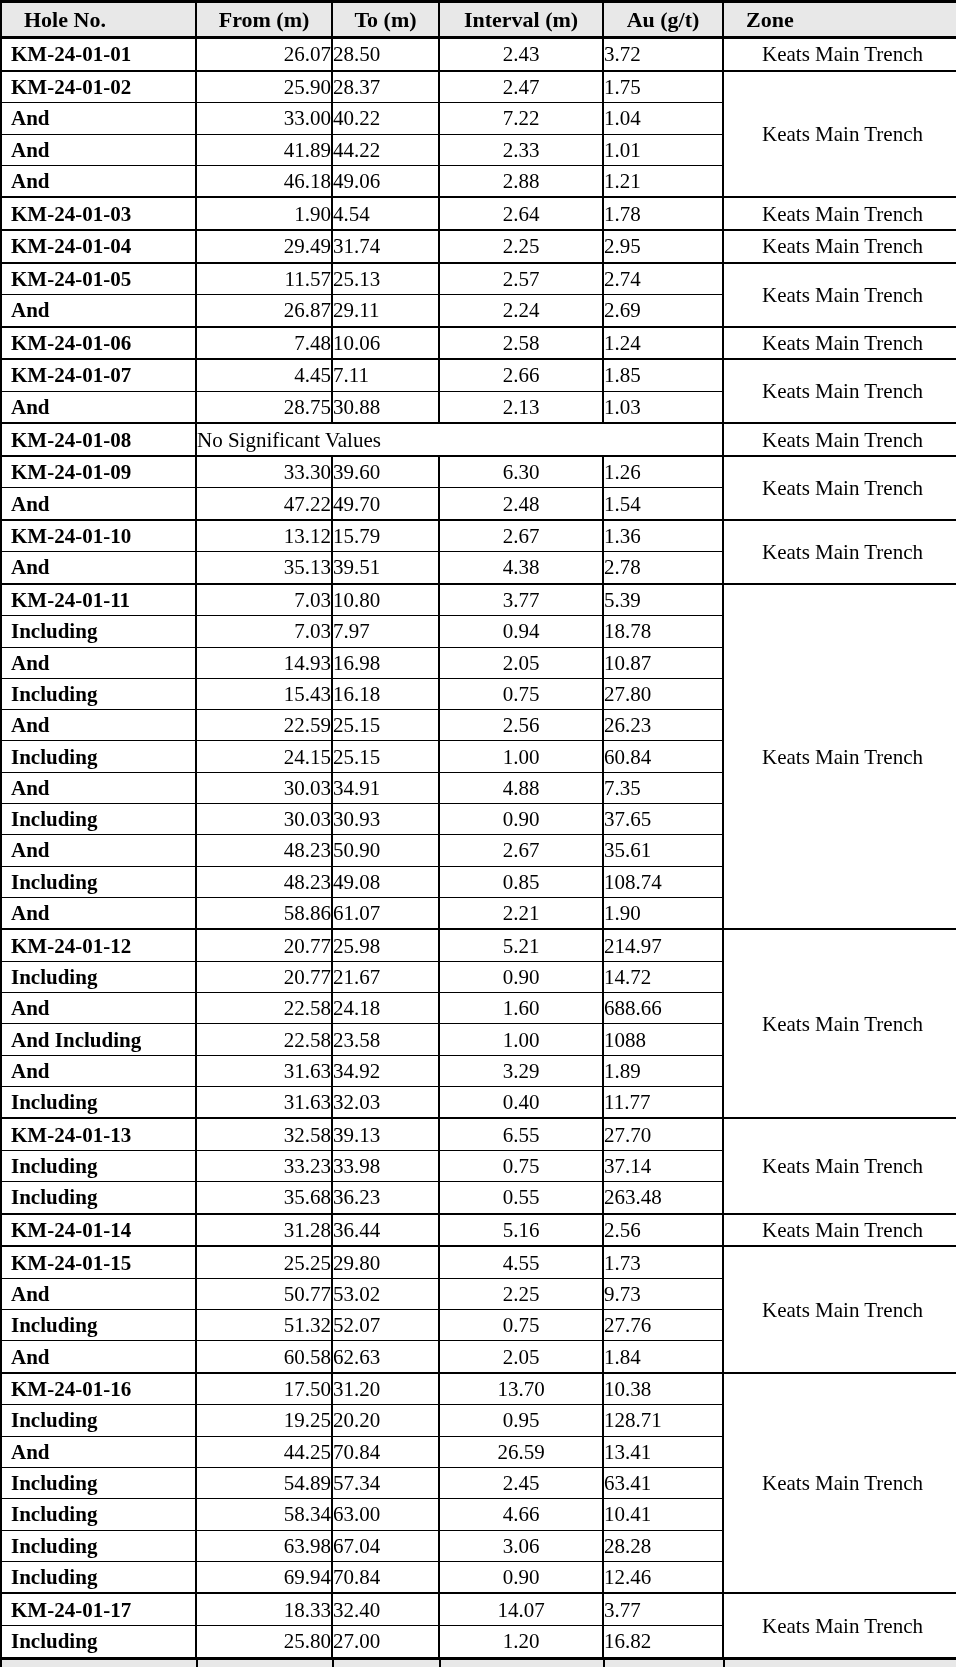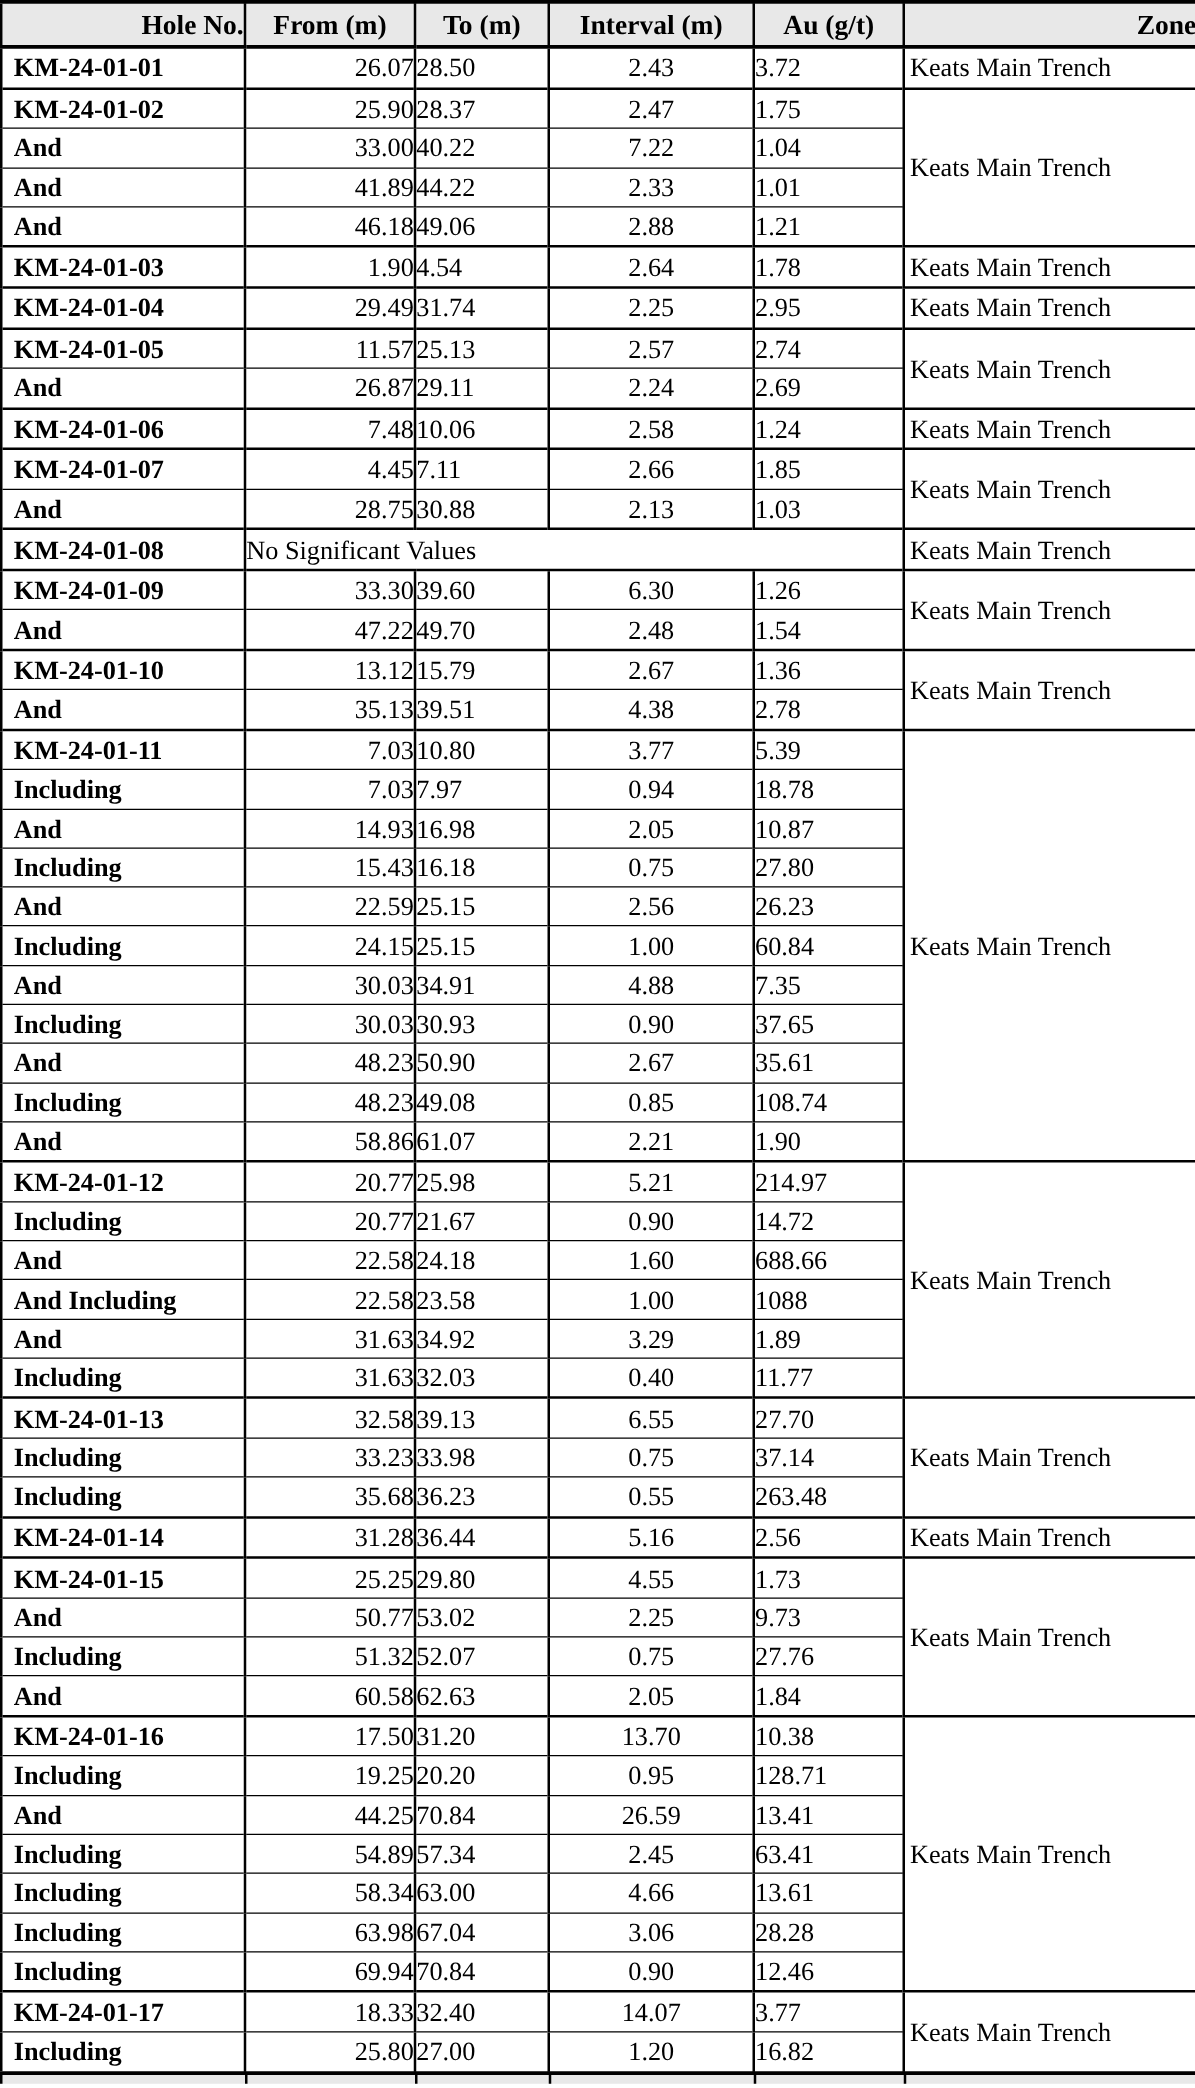--- a/index.html
+++ b/index.html
@@ -32,30 +32,30 @@
     overflow: hidden;
     white-space: nowrap;
   }
   th {
     background: #e8e8e8;
     border-bottom: 3px solid #000;
     font-weight: bold;
     font-size: 22px;
     height: 36px;
   }
-  th.c-hole, th.c-zone { text-align: right; padding-left: 10px; }
+  th.c-hole, th.c-zone { text-align: left; padding-left: 22px; }
   th.c-from, th.c-to, th.c-interval, th.c-au { text-align: center; }
   th.c-zone, td.c-zone { border-right: none; }
   tr.block-start td { border-top-width: 2px; }
   td.c-hole { text-align: left; padding-left: 9px; font-weight: bold; }
   td.c-from { text-align: right; }
   td.c-to { text-align: left; padding-right: 0; }
   td.c-interval { text-align: center; }
   td.c-au { text-align: left; padding-right: 12px; }
-  td.c-zone { text-align: left; padding-left: 4px; font-weight: normal; }
+  td.c-zone { text-align: center; padding-left: 4px; font-weight: normal; }
   td.c-span { text-align: left; font-weight: normal; }
   .bottom-strip {
     position: relative;
     width: 956px;
     height: 7px;
     background: #e8e8e8;
     border-left: 2px solid #000;
   }
   .vstub {
     position: absolute;
@@ -421,21 +421,21 @@
           <td class="c-from">54.89</td>
           <td class="c-to">57.34</td>
           <td class="c-interval">2.45</td>
           <td class="c-au">63.41</td>
         </tr>
         <tr>
           <td class="c-hole">Including</td>
           <td class="c-from">58.34</td>
           <td class="c-to">63.00</td>
           <td class="c-interval">4.66</td>
-          <td class="c-au">13.61</td>
+          <td class="c-au">10.41</td>
         </tr>
         <tr>
           <td class="c-hole">Including</td>
           <td class="c-from">63.98</td>
           <td class="c-to">67.04</td>
           <td class="c-interval">3.06</td>
           <td class="c-au">28.28</td>
         </tr>
         <tr>
           <td class="c-hole">Including</td>

